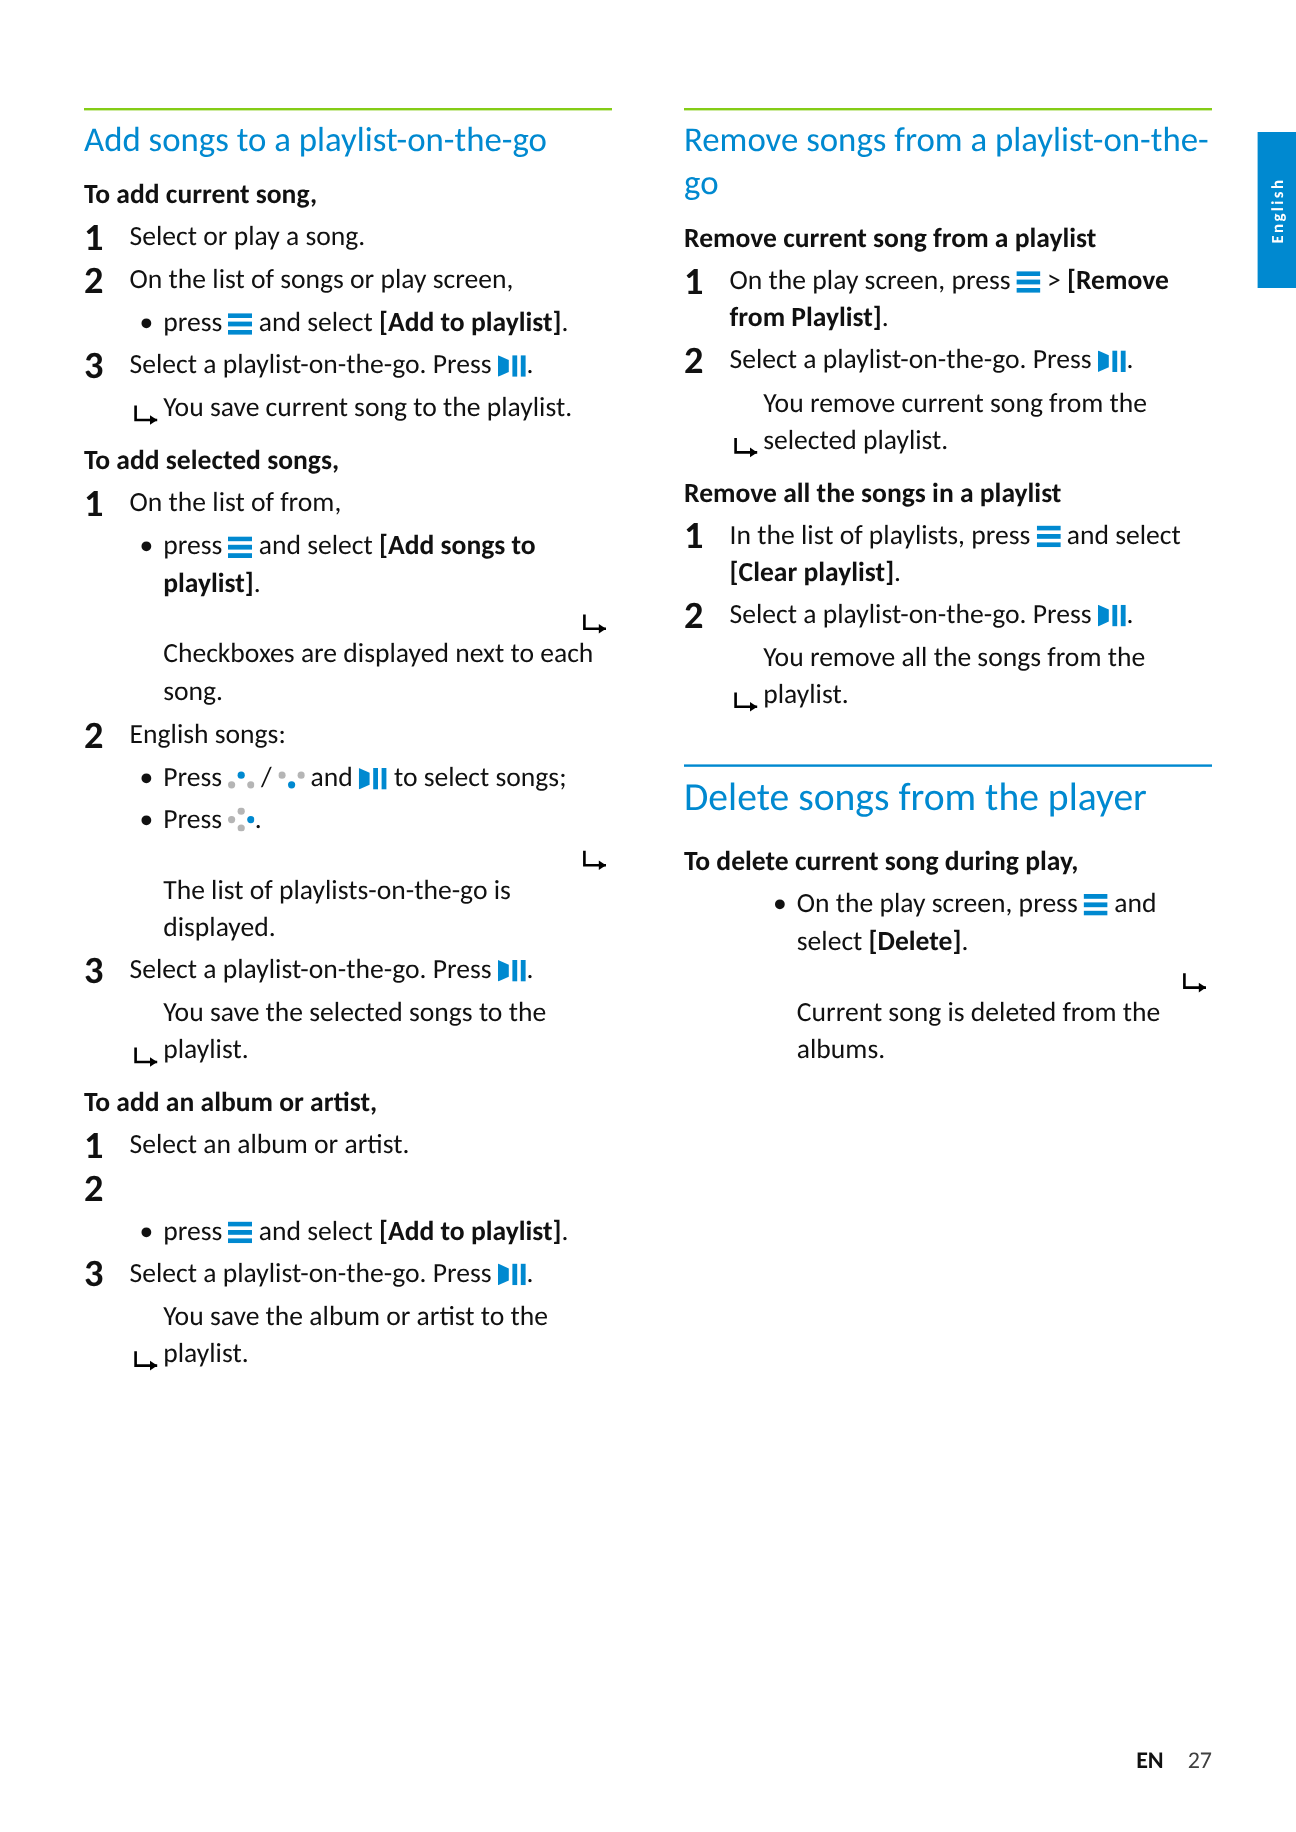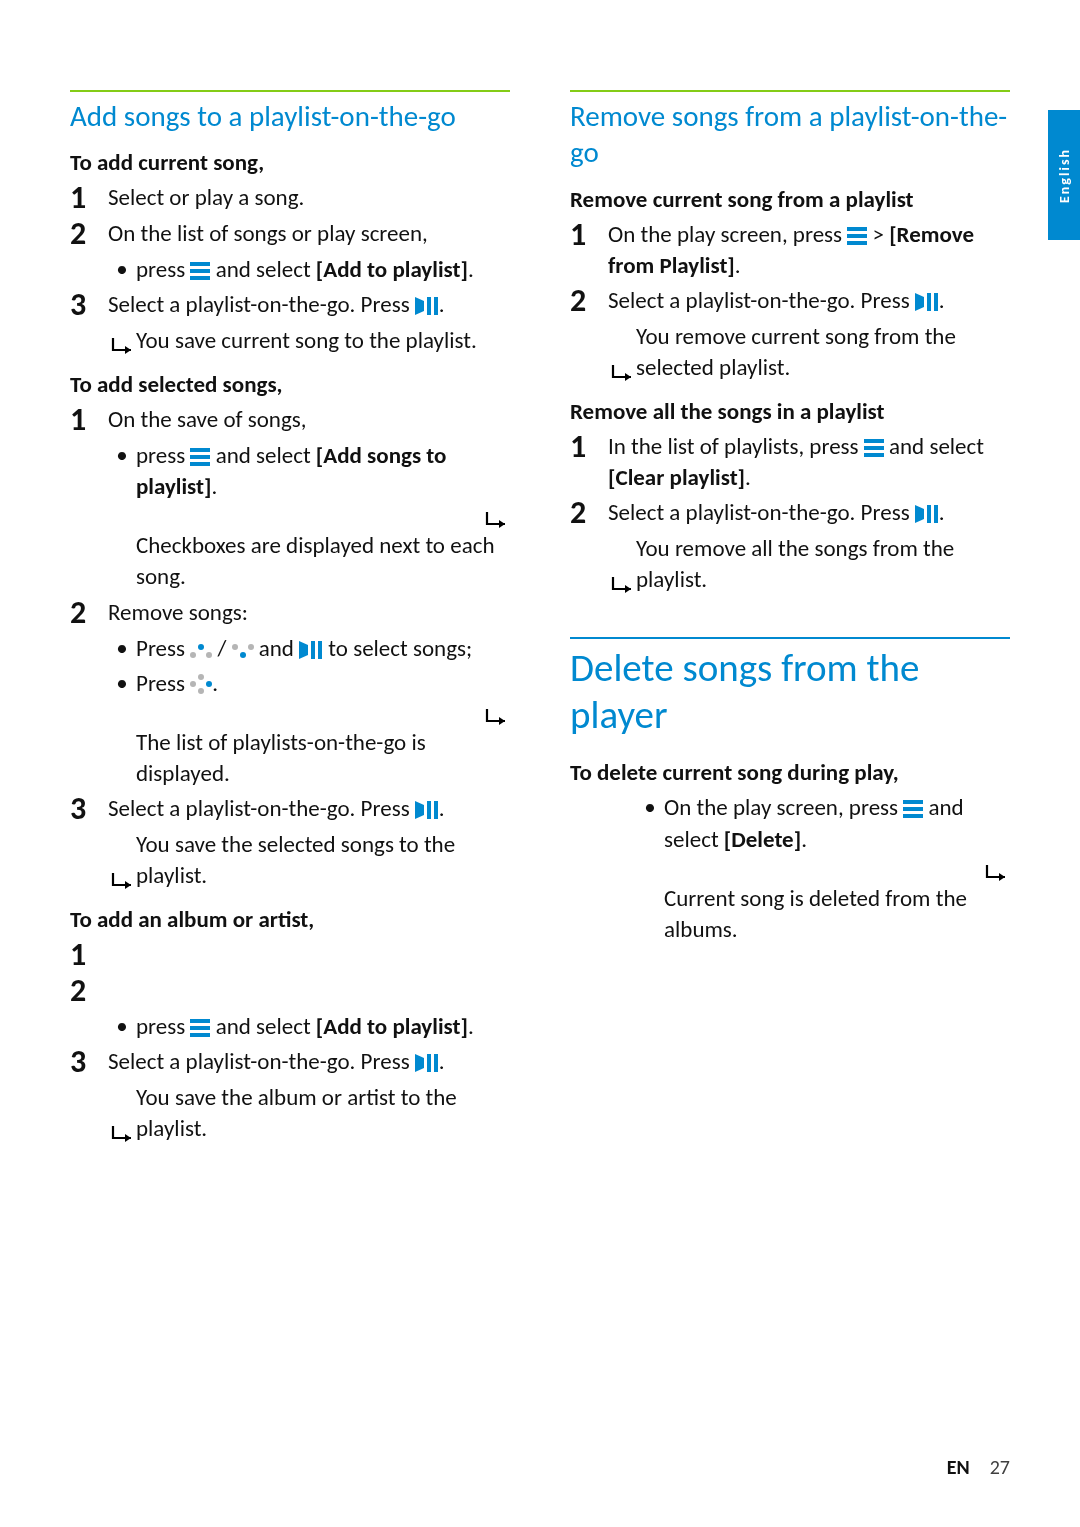--- a/index.html
+++ b/index.html
@@ -2,21 +2,21 @@
 <html><head>
 <meta charset="utf-8">
 <style>
   * { box-sizing: border-box; margin: 0; padding: 0; }
   html, body { width: 1080px; height: 1527px; background: #fff; font-family: "Gill Sans", "Gill Sans MT", "Trebuchet MS", Calibri, sans-serif; color: #111; }
   .page { position: relative; width: 1080px; height: 1527px; padding: 80px 70px 60px 70px; }
   .cols { display: flex; gap: 60px; }
   .col { flex: 1 1 0; min-width: 0; }
 
   .h3 { color: #0089d0; font-size: 29px; font-weight: 400; line-height: 1.25; margin: 10px 0 14px 0; border-top: 2px solid #84cc16; padding-top: 6px; }
-  .h2 { color: #0089d0; font-size: 39px; font-weight: 400; line-height: 1.2; margin: 42px 0 20px 0; border-top: 2px solid #0089d0; padding-top: 6px; }
+  .h2 { color: #0089d0; font-size: 33px; font-weight: 400; line-height: 1.2; margin: 42px 0 20px 0; border-top: 2px solid #0089d0; padding-top: 6px; }
   .sub { font-size: 23px; font-weight: 600; margin: 14px 0 6px 0; }
   .num-step { display: flex; align-items: flex-start; margin: 4px 0; }
   .num { font-size: 32px; font-weight: 700; width: 38px; line-height: 1.0; padding-top: 0; }
   .step-body { flex: 1; font-size: 23px; line-height: 1.35; }
   .b1 { display: flex; align-items: flex-start; margin: 4px 0 4px 38px; font-size: 23px; line-height: 1.35; }
   .b1 .dot { width: 28px; text-align: center; }
   .b1 .btxt { flex: 1; }
   .res { display: flex; align-items: flex-end; margin: 4px 0 4px 38px; font-size: 23px; line-height: 1.35; }
   .res .arrow { width: 28px; display: flex; align-items: flex-start; justify-content: center; padding-top: 4px; }
   .res .rtxt { flex: 1; }
@@ -109,40 +109,40 @@
             <svg width="22" height="20">
               <use href="#i-result"></use>
             </svg>
           </div>
           <div class="rtxt">You save current song to the playlist.</div>
         </div>
 
       <div class="sub">To add selected songs,</div>
       <div class="num-step">
           <div class="num">1</div>
-          <div class="step-body">On the save of songs,</div>
+          <div class="step-body">On the list of from,</div>
         </div>
       <div class="b1">
           <div class="dot">•</div>
           <div class="btxt"><span>press </span><span class="icon"><svg width="20" height="18">
                 <use href="#i-menu"></use>
               </svg></span><span> and select </span><strong class="opt">[Add songs to playlist]</strong><span>.</span></div>
         </div>
       <div class="res res2">
           <div class="arrow">
             <svg width="22" height="20">
               <use href="#i-result"></use>
             </svg>
           </div>
           <div class="rtxt">Checkboxes are displayed next to each song.</div>
         </div>
 
       <div class="num-step">
           <div class="num">2</div>
-          <div class="step-body">Remove songs:</div>
+          <div class="step-body">English songs:</div>
         </div>
       <div class="b1">
           <div class="dot">•</div>
           <div class="btxt"><span>Press </span><span class="icon"><svg width="22" height="18">
                 <use href="#i-dots-up"></use>
               </svg></span><span> / </span><span class="icon"><svg width="22" height="18">
                 <use href="#i-dots-down"></use>
               </svg></span><span> and </span><span class="icon"><svg width="24" height="18">
                 <use href="#i-play"></use>
               </svg></span><span> to select songs;</span></div>
@@ -173,20 +173,21 @@
             <svg width="22" height="20">
               <use href="#i-result"></use>
             </svg>
           </div>
           <div class="rtxt">You save the selected songs to the playlist.</div>
         </div>
 
       <div class="sub">To add an album or artist,</div>
       <div class="num-step">
           <div class="num">1</div>
+          <div class="step-body">Select an album or artist.</div>
         </div>
       <div class="num-step">
           <div class="num">2</div>
         </div>
       <div class="b1">
           <div class="dot">•</div>
           <div class="btxt"><span>press </span><span class="icon"><svg width="20" height="18">
                 <use href="#i-menu"></use>
               </svg></span><span> and select </span><strong class="opt">[Add to playlist]</strong><span>.</span></div>
         </div>

